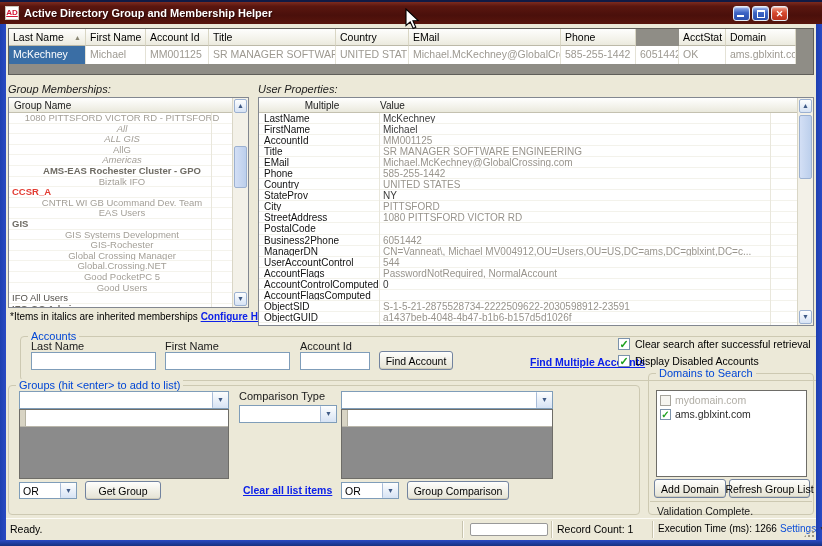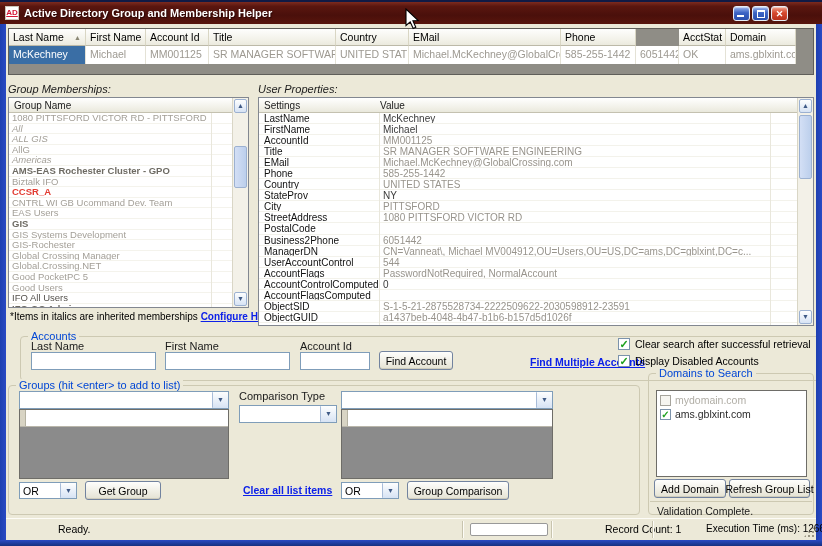--- a/index.html
+++ b/index.html
@@ -36,27 +36,27 @@
   .grid-row { display:flex; height:18px; }
   .gc { background:#fff; border-right:1px solid #e4e2d6; font-size:10.5px; color:#9d9991; line-height:17px;
     padding:0 4px; overflow:hidden; white-space:nowrap; filter:blur(.4px); }
   .gc.sel { background:#3a6ea5; color:#fff; filter:blur(.25px); }
 
   .panel-label { position:absolute; font-size:11px; color:#1a1a1a; z-index:4;font-style:italic; }
 
   
   .panel { position:absolute; background:#fff; border:1px solid #828790; z-index:4; overflow:hidden; }
   .panel-head { height:15px; background:linear-gradient(#ffffff,#f1f0e7 70%,#e9e8dc); border-bottom:1px solid #c4c1b0;
-    font-size:10px; color:#202020; display:flex; align-items:center; padding:3px 5px; position:relative; }
+    font-size:10px; color:#202020; display:flex; align-items:center; padding:3px 5px; position:relative;text-align:center; }
   .rows { position:absolute; left:0; right:16px; top:15px; bottom:0; overflow:hidden; }
   .vdiv { position:absolute; top:0; bottom:0; width:1px; background:#e9e7dc; z-index:2; }
 
   .mrow { height:10.6px; line-height:10.6px; font-size:9.5px; padding-left:3px; border-bottom:1px solid #f4f3ec;
     white-space:nowrap; overflow:hidden; color:#8f8c85; }
-  .mu { color:#a39f97; filter:blur(.45px); }
+  .mu { color:#a39f97; filter:blur(.45px);text-align:center; }
   .it { font-style:italic; }
   .bd { font-weight:bold; }
   .dk { color:#6e6b63; }
   .rd { color:#e23b31; font-weight:bold; filter:blur(.3px); }
   .nm { color:#55524c; }
 
   .prow { height:11.05px; line-height:11px; font-size:10px; display:flex; border-bottom:1px solid #f3f2eb; white-space:nowrap; }
   .prow .pc { width:120px; padding-left:5px; color:#111; flex:none; overflow:hidden; }
   .prow .vc { flex:1; padding-left:4px; color:#3a3a3a; overflow:hidden; }
   .prow .vc.blur { color:#98948c; filter:blur(.45px); }
@@ -102,21 +102,21 @@
   .ditem .cb { width:11px; height:11px; margin-right:4px; font-size:10px; line-height:10px; }
   .ditem .dlab { color:#2c2c2c; filter:blur(.45px); }
   .ditem.muted .dlab { color:#b0ada5; }
 
   .sepline { position:absolute; height:1px; background:#cdc9b2; }
   .validation { position:absolute; font-size:10.5px; color:#1a1a1a; }
 
   
   .statusbar { position:absolute; left:6px; right:6px; top:518px; height:22px; background:#ece9d8;
     border-top:1px solid #fdfcf7; z-index:6; font-size:10.5px; color:#000; }
-  .statusbar .txt { position:absolute; top:4px; white-space:nowrap;margin-left:48px; }
+  .statusbar .txt { position:absolute; top:4px; white-space:nowrap; }
   .ssep { position:absolute; top:2px; bottom:2px; width:1px; background:#c8c4ae; box-shadow:1px 0 0 #fdfcf7; }
   .progress { position:absolute; left:464px; top:4px; width:78px; height:13px; background:#fff; border:1px solid #999; border-radius:2px; }
   .settings { color:#0d4ed8; cursor:pointer; }
   .caret { font-size:7px; color:#333; }
   .grip { position:absolute; right:1px; bottom:2px; width:12px; height:12px;
     background-image:radial-gradient(circle at 2px 2px, #9a9684 1px, transparent 1.2px);
     background-size:4px 4px; clip-path:polygon(100% 0, 100% 100%, 0 100%); }
 
   .cursor { position:absolute; z-index:9; }
 </style>
@@ -228,21 +228,21 @@
       <div class="sb down">▼</div>
     </div>
   </div>
 
   <div class="footnote">
     <span>*Items in italics are inherited memberships </span><a class="link">Configure Highlighting</a>
   </div>
 
   <div class="panel" style="left:258px; top:97px; width:556px; height:229px;">
     <div class="panel-head">
-      <span style="width:116px; flex:none;">Settings</span>
+      <span style="width:116px; flex:none;">Multiple</span>
       <span>Value</span>
     </div>
     <div class="rows" id="prop-rows">
       <div class="vdiv" style="left:120px;"></div>
       <div class="vdiv" style="right:26px;"></div>
     <div class="prow">
           <span class="pc">LastName</span>
           <span class="vc">McKechney</span>
         </div>
         <div class="prow">

